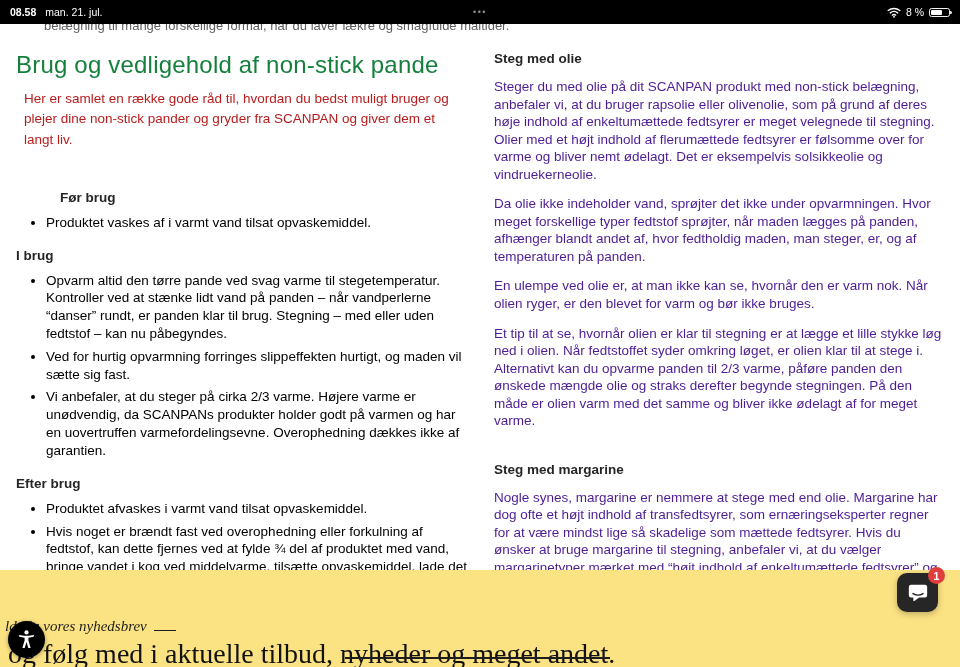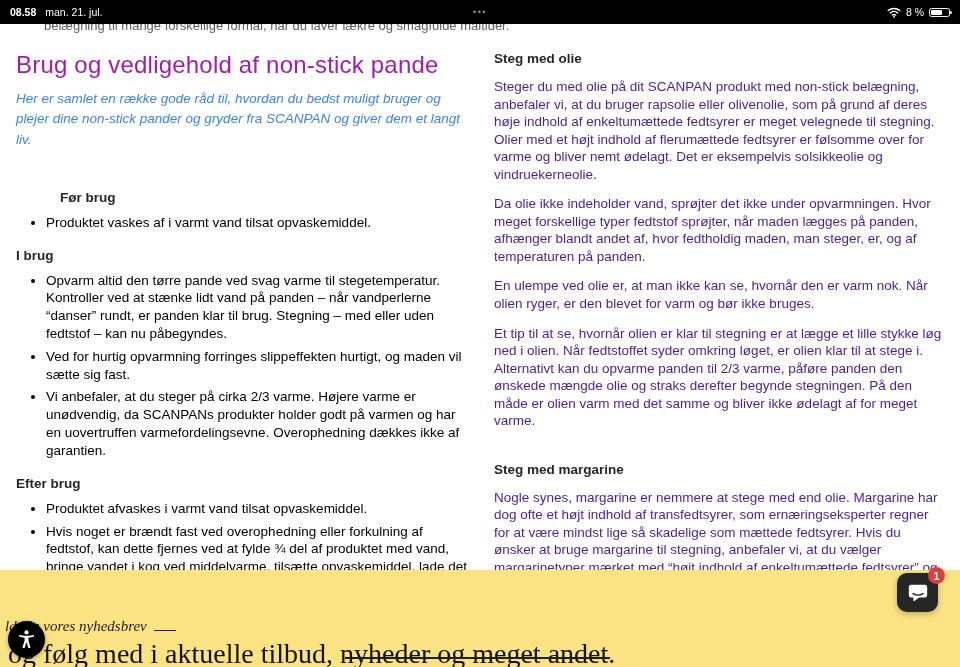--- a/index.html
+++ b/index.html
@@ -32,24 +32,24 @@
   .main{position:absolute;top:15px;left:0;right:0;height:555px;background:#fff;overflow:hidden;}
   .top-partial{position:relative;margin:0 16px;height:17px;padding-left:28px;}
   .top-partial p{margin:3px 0 0;font-size:13px;color:#5c5c5c;white-space:nowrap;}
   .highlight-fragment{position:absolute;left:89px;top:-1px;width:67px;height:6px;background:#fbe283;}
 
   .columns{display:flex;gap:26px;padding:0 16px;box-sizing:border-box;}
   .col-left{width:452px;flex:none;}
   .col-right{flex:1;min-width:0;padding-top:16px;}
 
   h1.page-title{
-    margin:16px 0 10px;font-size:24px;font-weight:400;color:#a21caf;
+    margin:16px 0 10px;font-size:24px;font-weight:400;color:#15803d;
     white-space:nowrap;letter-spacing:.2px;
   }
-  p.intro{margin:0;font-size:13.5px;line-height:1.5;color:#3b82f6;font-style:italic;}
+  p.intro{margin:8px;font-size:13.5px;line-height:1.5;color:#b91c1c;}
 
   .sec h2, .sec-r h2{
     font-size:13.5px;font-weight:700;color:#262626;margin:16px 0 9px;
   }
   .sec.first h2{margin-top:40px;margin-left:44px;}
   .sec-r h2{margin:0 0 12px;}
   .sec-r.margarine{margin-top:32px;}
 
   ul.bullets{margin:0 0 6px;padding:0 0 0 30px;color:#000000;font-size:13.5px;line-height:1.32;}
   ul.bullets li{margin:0 0 5px;}

